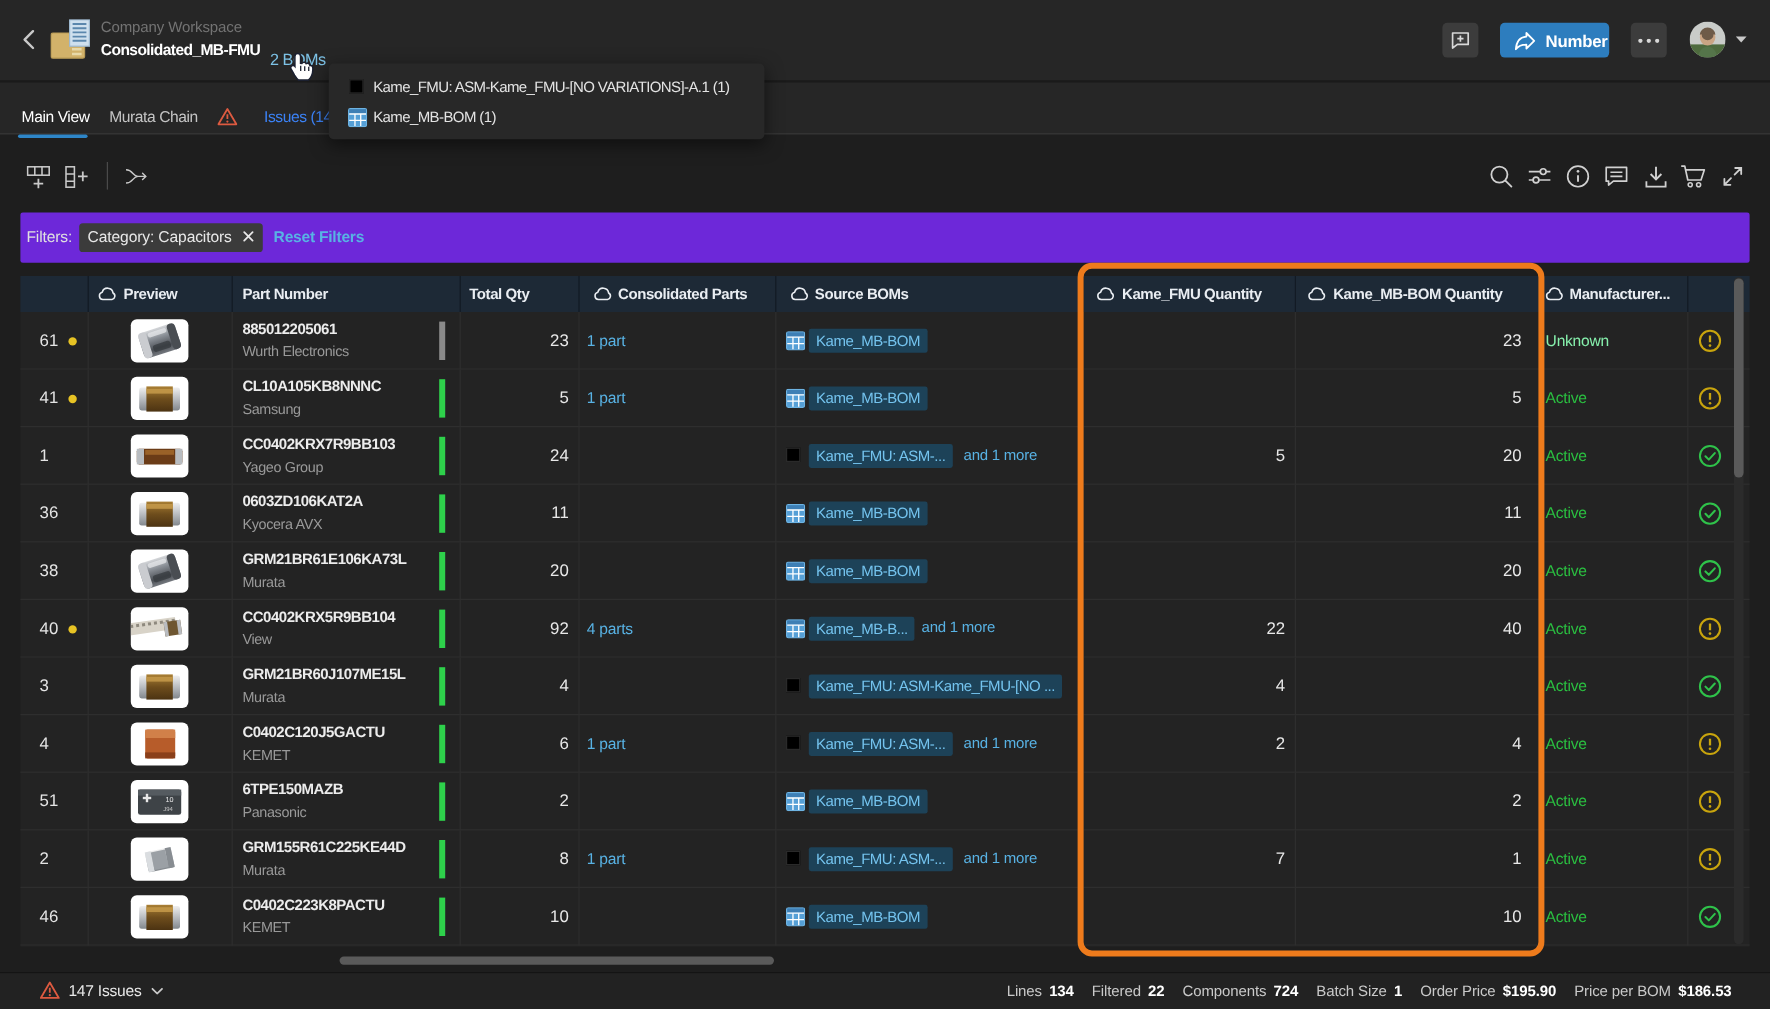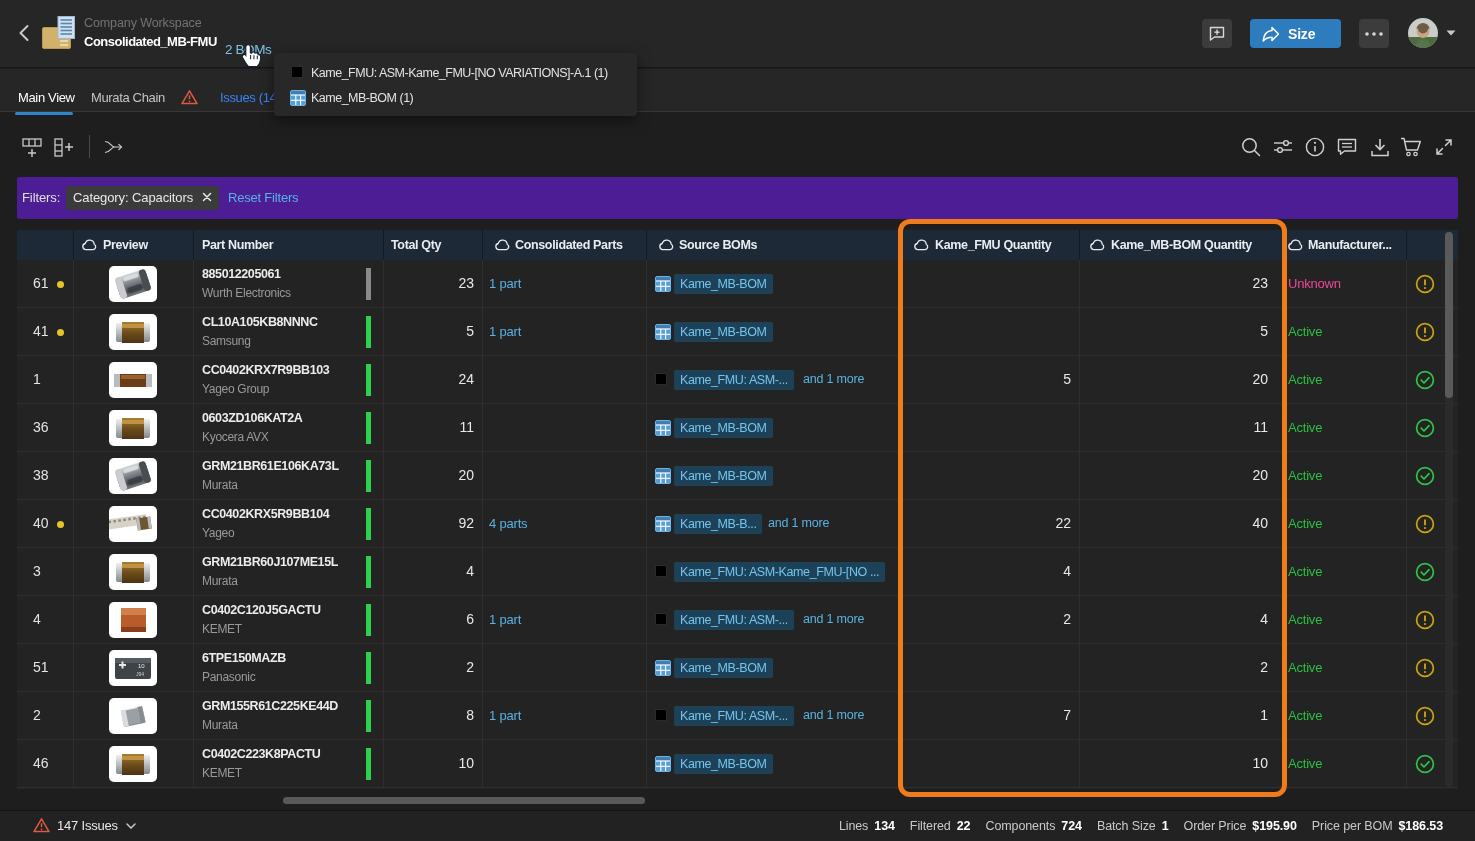--- a/index.html
+++ b/index.html
@@ -1,22 +1,22 @@
 <!DOCTYPE html>
 <html><head><meta charset="utf-8">
 <style>
 * { margin:0; padding:0; box-sizing:border-box; }
 html,body { width:1475px; height:841px; overflow:hidden; }
 body { background:#1e1e1e; font-family:"Liberation Sans", sans-serif; position:relative; }
 .abs { position:absolute; }
 .topbar { left:0; top:0; width:1475px; height:68px; background:#262626; border-bottom:1px solid #161616; }
 .tabbar { left:0; top:69px; width:1475px; height:43px; background:#262626; border-bottom:1px solid #373737; }
-.blue { color:#58b2e4; }
+.blue { color:#58b2e4;font-weight:bold; }
 .tab-underline { left:15px; top:112px; width:58px; height:3px; background:#2e86c8; border-radius:2px; }
-.filters { left:17px; top:177px; width:1441px; height:42px; background:#4c1d95; border-radius:2px; }
+.filters { left:17px; top:177px; width:1441px; height:42px; background:#6d28d9; border-radius:2px; }
 .chip { position:absolute; left:49px; top:9px; height:24px; background:#3b3b3b; border-radius:3px; color:#e8e8e8; font-size:13px; letter-spacing:-0.1px; line-height:24px; padding:0 7px; }
 .table { left:17px; top:230px; width:1441px; height:559px; background:#232323; }
 .thead { position:absolute; left:0; top:0; width:1441px; height:30px; background:#1d2936; }
 .th { position:absolute; top:0; height:30px; border-left:1px solid #121a24; }
 .row { position:absolute; left:0; width:1441px; height:48px; border-bottom:1px solid #2e2e2e; }
 .cell-line { position:absolute; top:0; width:1px; height:48px; background:#2e2e2e; }
 .rownum { position:absolute; left:16px; top:15px; color:#e4e4e4; font-size:14px; }
 .dot { position:absolute; top:21px; width:7px; height:7px; border-radius:50%; background:#e7c324; }
 .thumb { position:absolute; left:92px; top:6px; width:48px; height:36px; background:#fff; border-radius:5px; overflow:hidden; }
 .pn { position:absolute; left:185px; top:7px; color:#ececec; font-size:12.5px; font-weight:bold; letter-spacing:-0.4px; }
@@ -56,21 +56,21 @@
 <div class="abs" style="left:1202px;top:19px;width:30px;height:29px;background:#3c3c3c;border-radius:4px"></div>
 <svg class="abs" style="left:1209px;top:25px" width="16" height="16" viewBox="0 0 16 16">
     <path d="M1.5 2.5 h13 v9.5 h-9 l-4 3 z" fill="none" stroke="#d8d8d8" stroke-width="1.4" stroke-linejoin="round"></path>
     <line x1="8" y1="4.6" x2="8" y2="9.8" stroke="#d8d8d8" stroke-width="1.4"></line>
     <line x1="5.4" y1="7.2" x2="10.6" y2="7.2" stroke="#d8d8d8" stroke-width="1.4"></line>
   </svg>
 <div class="abs" style="left:1250px;top:19px;width:91px;height:29px;background:#2d7dbe;border-radius:4px"></div>
 <svg class="abs" style="left:1262px;top:26px" width="18" height="16" viewBox="0 0 18 16">
     <path d="M10 4.5 V1.5 L16.5 8 L10 14.5 V11.2 C5.5 11.2 3 12.8 1.2 15 C1.6 10 4 4.9 10 4.5 Z" fill="none" stroke="#ffffff" stroke-width="1.5" stroke-linejoin="round"></path>
   </svg>
-<div class="abs" style="left:1288px;top:26px;color:#ffffff;font-size:14px;font-weight:bold;letter-spacing:-0.2px">Size</div>
+<div class="abs" style="left:1288px;top:26px;color:#ffffff;font-size:14px;font-weight:bold;letter-spacing:-0.2px">Number</div>
 <div class="abs" style="left:1359px;top:19px;width:30px;height:29px;background:#3c3c3c;border-radius:4px"></div>
 <svg class="abs" style="left:1365px;top:32px" width="18" height="4" viewBox="0 0 18 4">
     <circle cx="2" cy="2" r="1.8" fill="#d8d8d8"></circle>
     <circle cx="9" cy="2" r="1.8" fill="#d8d8d8"></circle>
     <circle cx="16" cy="2" r="1.8" fill="#d8d8d8"></circle>
   </svg>
 <svg class="abs" style="left:1408px;top:18px" width="30" height="30" viewBox="0 0 30 30">
     <defs>
       <clipPath id="av">
         <circle cx="15" cy="15" r="15"></circle>
@@ -246,21 +246,21 @@
         <rect x="1" y="1" width="14" height="3.6" fill="#3e7fb5"></rect>
         <g stroke="#ffffff" stroke-width="1.1">
           <line x1="1" y1="5" x2="15" y2="5"></line>
           <line x1="1" y1="10.3" x2="15" y2="10.3"></line>
           <line x1="5.8" y1="5" x2="5.8" y2="15"></line>
           <line x1="10.6" y1="5" x2="10.6" y2="15"></line>
         </g>
       </svg>
 <div class="tag">Kame_MB-BOM</div>
 <div class="qty" style="left:1062px;width:189px">23</div>
-<div class="mfrstat" style="color:#ec4899">Unknown</div>
+<div class="mfrstat" style="color:#86efac">Unknown</div>
 <svg class="stat" width="20" height="20" viewBox="0 0 20 20">
         <circle cx="10" cy="10" r="8.4" fill="none" stroke="#c8a40d" stroke-width="1.7"></circle>
         <line x1="10" y1="5.6" x2="10" y2="11.2" stroke="#c8a40d" stroke-width="1.9"></line>
         <circle cx="10" cy="14" r="1.1" fill="#c8a40d"></circle>
       </svg>
 </div>
 <div class="row" style="top:78px">
 <div class="cell-line" style="left:56.0px"></div>
 <div class="cell-line" style="left:175.5px"></div>
 <div class="cell-line" style="left:366.0px"></div>
@@ -533,21 +533,21 @@
               <rect x="25" y="11.5" width="2.5" height="2.5"></rect>
               <rect x="30" y="11.5" width="2.5" height="2.5"></rect>
               <rect x="35" y="11.5" width="2.5" height="2.5"></rect>
             </g>
             <rect x="28" y="13" width="14" height="12" fill="#6e5631"></rect>
             <rect x="28" y="13" width="3" height="12" fill="#b9bcc0"></rect>
             <rect x="39" y="13" width="3" height="12" fill="#b9bcc0"></rect>
           </g>
         </svg></div>
 <div class="pn">CC0402KRX5R9BB104</div>
-<div class="mfr">Yageo</div>
+<div class="mfr">View</div>
 <div class="lbar" style="background:#2ed14b"></div>
 <div class="qty" style="left:366px;width:91px">92</div>
 <div class="parts">4 parts</div>
 <svg class="abs" style="left:638px;top:16px;position:absolute" width="16" height="16" viewBox="0 0 16 16">
         <rect x="0.5" y="0.5" width="15" height="15" rx="1.5" fill="#559fd6" stroke="#6db3e2"></rect>
         <rect x="1" y="1" width="14" height="3.6" fill="#3e7fb5"></rect>
         <g stroke="#ffffff" stroke-width="1.1">
           <line x1="1" y1="5" x2="15" y2="5"></line>
           <line x1="1" y1="10.3" x2="15" y2="10.3"></line>
           <line x1="5.8" y1="5" x2="5.8" y2="15"></line>

